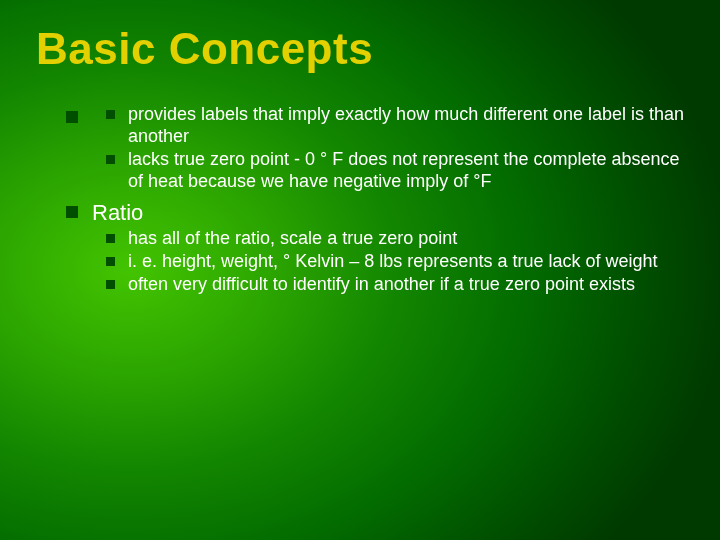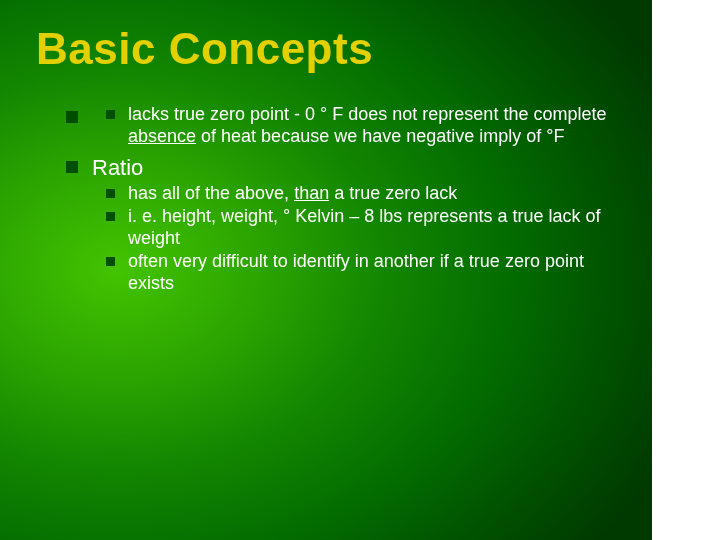--- a/index.html
+++ b/index.html
@@ -4,21 +4,21 @@
 <style>
   html, body {
     margin: 0;
     padding: 0;
     width: 720px;
     height: 540px;
     overflow: hidden;
     font-family: Arial, Helvetica, sans-serif;
   }
   .slide {
-    width: 652px;
+    width: 720px;
     height: 540px;
     background: radial-gradient(ellipse 600px 450px at 18% 50%,
                 #43c400 0%,
                 #2aa300 25%,
                 #128500 45%,
                 #036d00 65%,
                 #004f00 85%,
                 #003a00 100%);
     color: #ffffff;
     box-sizing: border-box;
@@ -68,30 +68,31 @@
   }
   ul.l2 > li::before {
     content: "";
     position: absolute;
     left: 0;
     top: 6px;
     width: 9px;
     height: 9px;
     background: #004f00;
   }
-  .u { text-decoration: underline; }
+  .u { }
 </style>
 </head>
 <body>
 
 <div class="slide">
   <h1 class="title">Basic Concepts</h1>
   <ul class="l1" id="main-list">
       <li><ul class="l2">
+          <li><span>provides labels that imply exactly how much different one label is than another</span></li>
           <li><span>lacks true zero point - 0 ° F does not represent the complete </span><span class="u">absence</span><span> of heat because we have negative imply of °F</span></li>
         </ul></li>
       <li><span>Ratio</span><ul class="l2">
-          <li><span>has all of the above, </span><span class="u">than</span><span> a true zero lack</span></li>
+          <li><span>has all of the ratio, </span><span class="u">scale</span><span> a true zero point</span></li>
           <li><span>i. e. height, weight, ° Kelvin – 8 lbs represents a true lack of weight</span></li>
           <li><span>often very difficult to identify in another if a true zero point exists</span></li>
         </ul></li>
     </ul>
 </div>
 
 </body></html>

